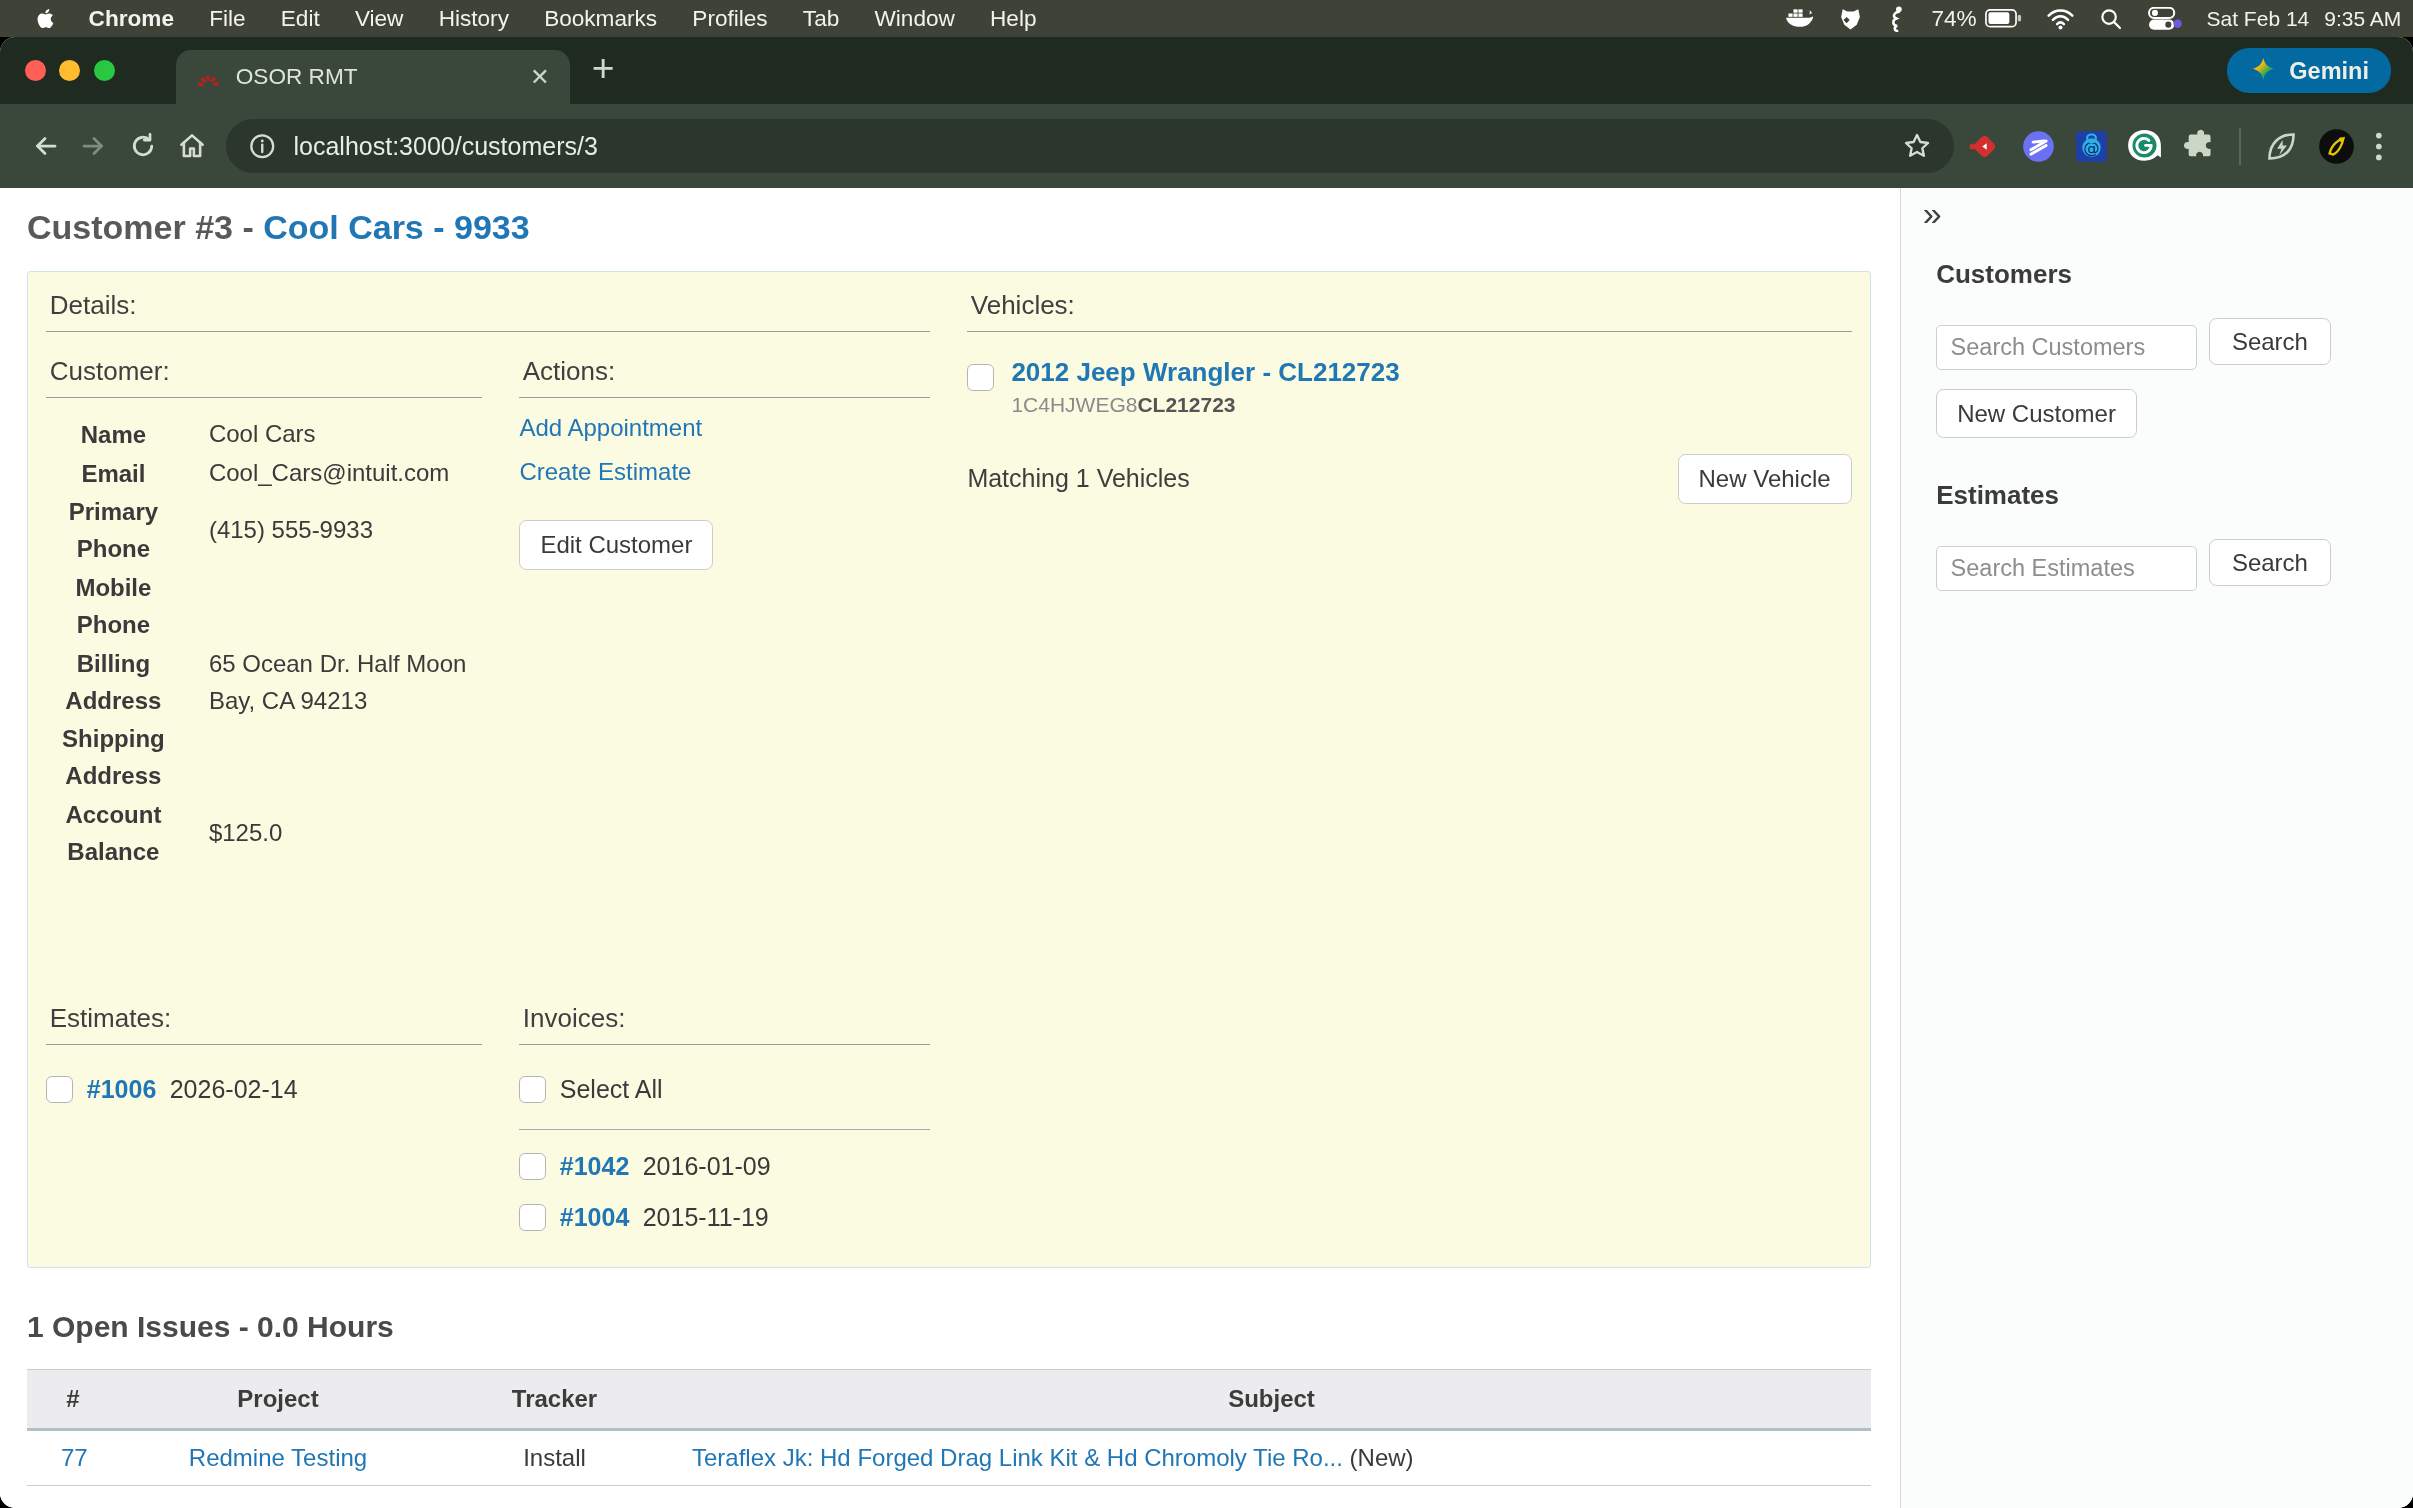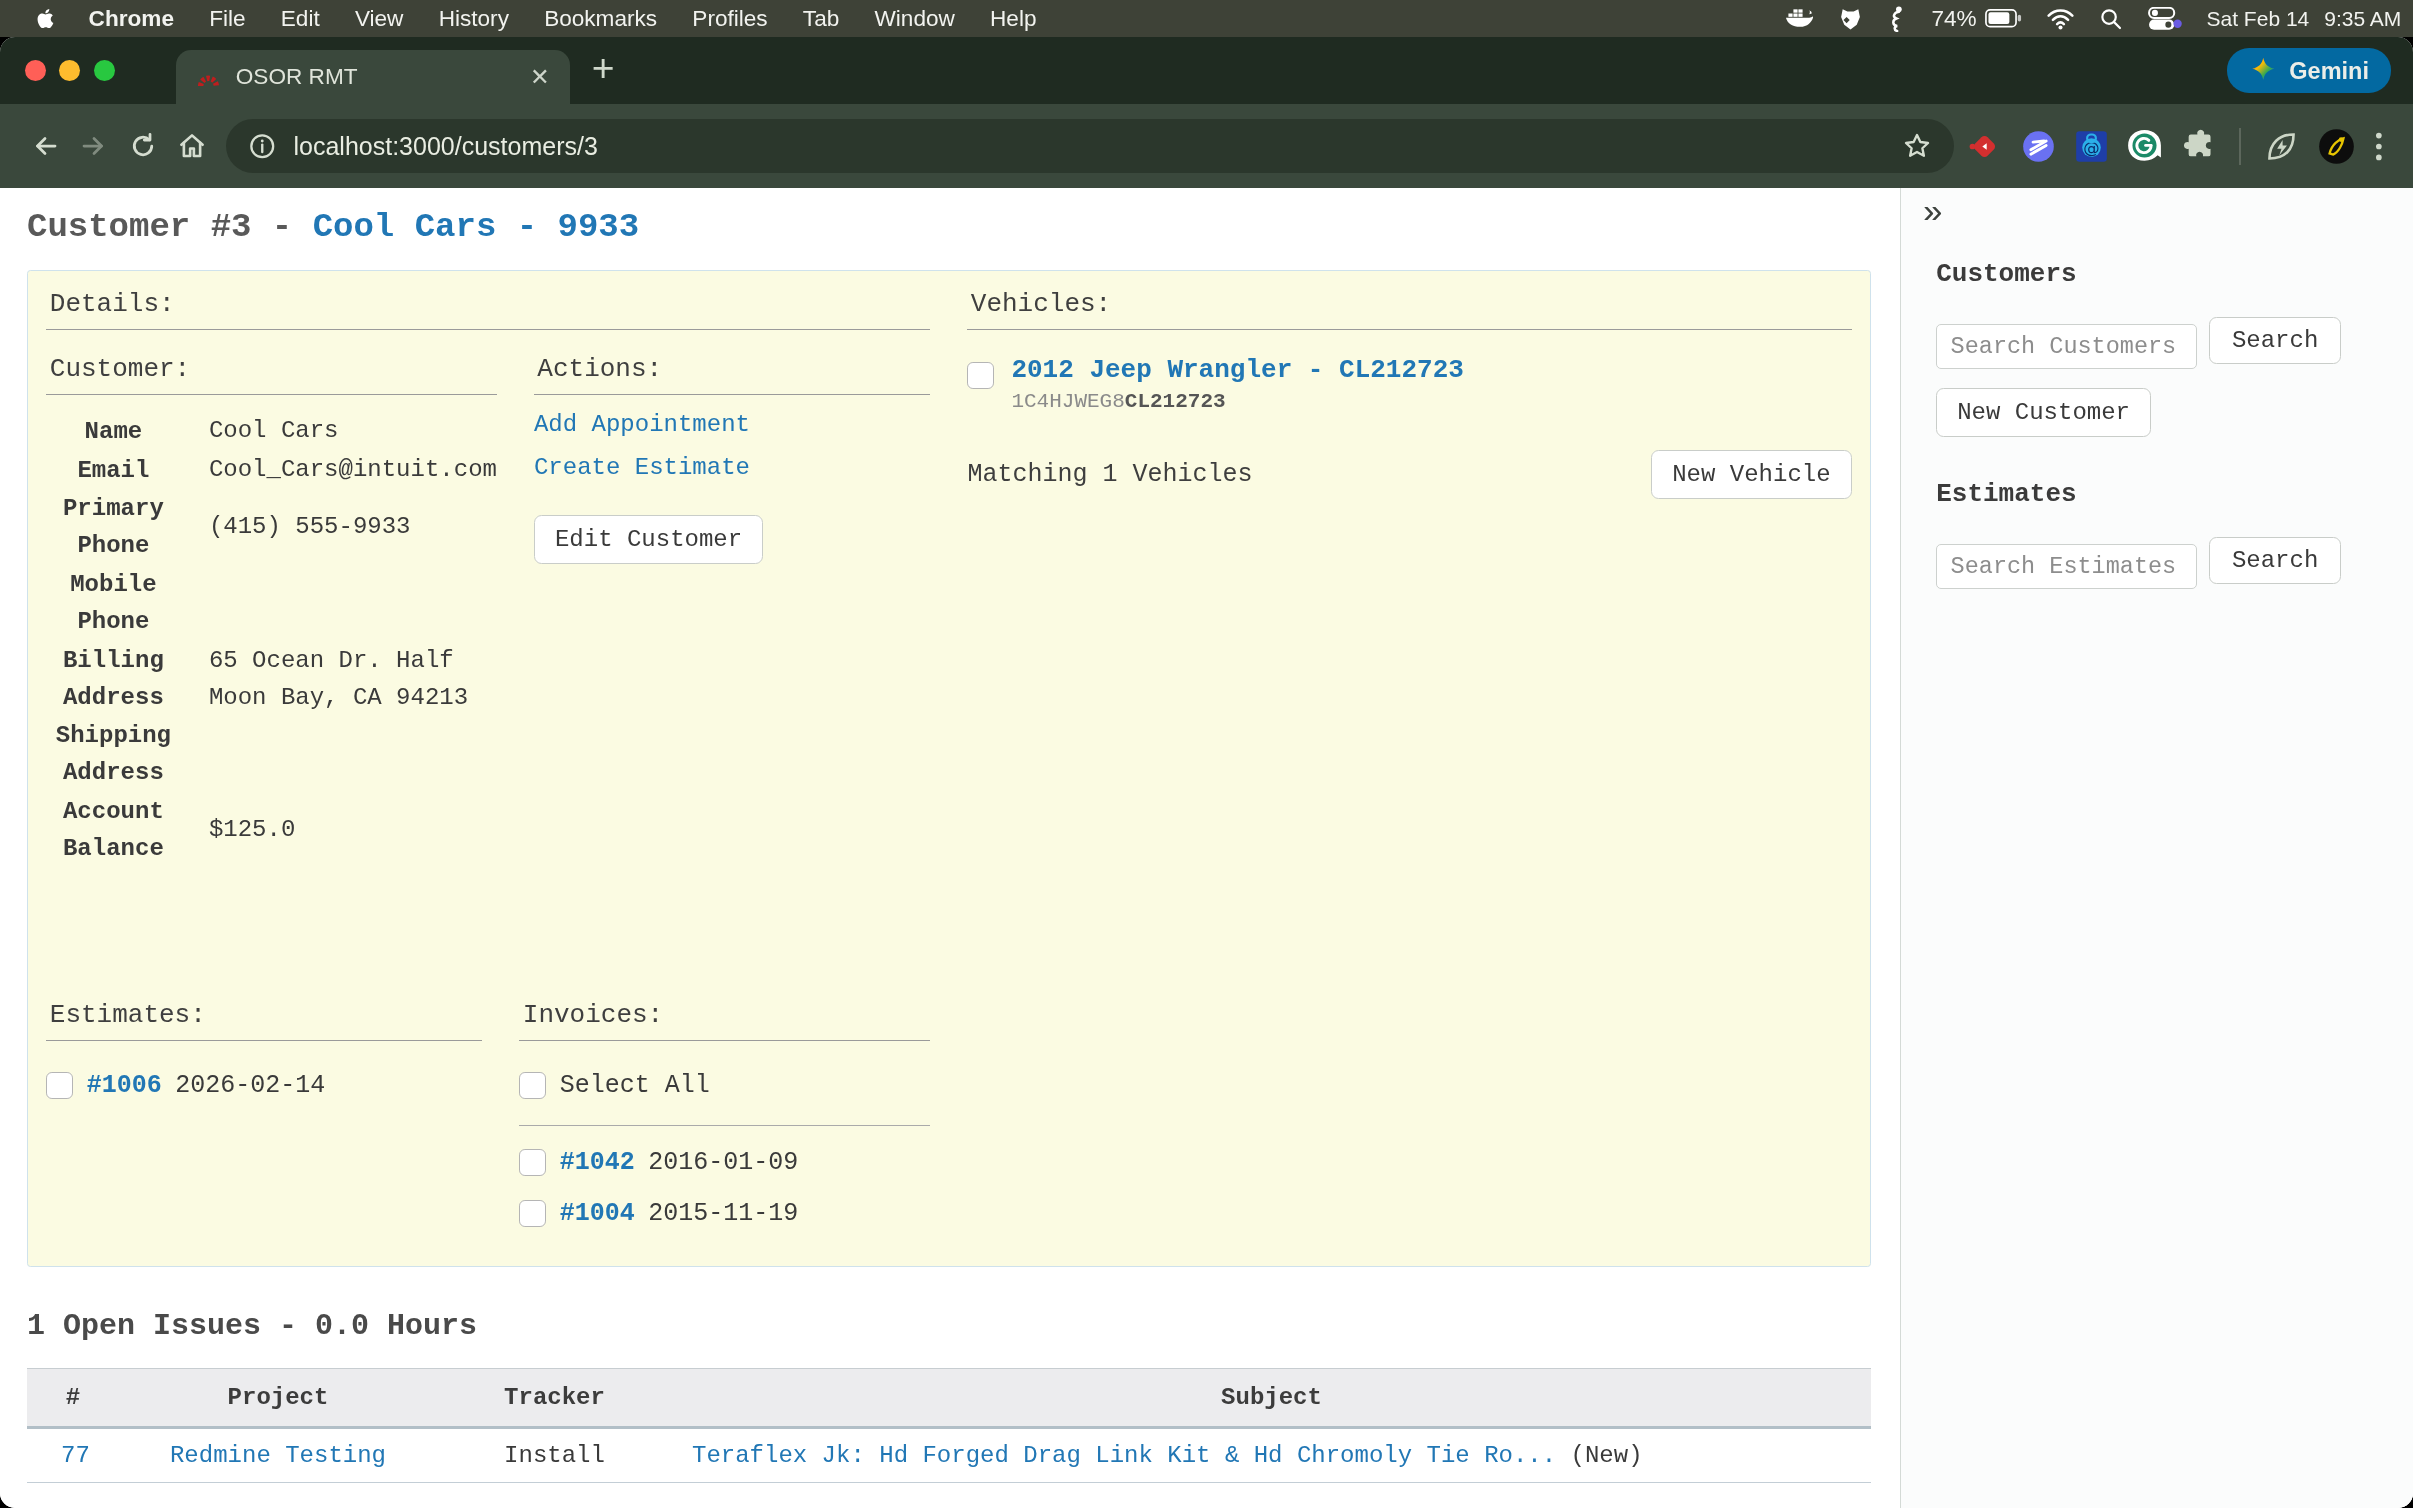--- a/index.html
+++ b/index.html
@@ -27,21 +27,21 @@
   .gemini { margin-left:auto; margin-right:22px; background:#0369a1; border-radius:22px; padding:8.4px 22px; display:flex; align-items:flex-end; gap:11.7px; color:#eceee8; font-size:23.5px; font-weight:700; }
 
   .toolbar { height:84px; background:#3a483c; display:flex; align-items:center; padding:0 20px; flex:0 0 auto; }
   .navbtn { width:49px; height:49px; display:grid; place-items:center; }
   .urlpill { flex:1; height:54px; background:#2b372c; border-radius:27px; display:flex; align-items:center; gap:17px; padding:0 22px; margin:0 13.4px 0 10px; color:#e9ede2; font-size:25px; }
   .url-star { margin-left:auto; display:flex; }
   .extrow { display:flex; align-items:center; gap:18.4px; padding-right:8.4px; }
   .tb-divider { width:1.7px; height:37px; background:#5c675c; margin:0 5px; }
 
   
-  .content { flex:1; display:flex; min-height:0; background:#fff;font-family:Liberation Mono, monospace; }
+  .content { flex:1; display:flex; min-height:0; background:#fff; }
   .main { width:1900px; padding:15px 0 0 27px; overflow:hidden; }
   .sidebar { flex:1; background:#fbfcfc; border-left:1.7px solid #d4dad6; padding:8.4px 0 0 11.7px; }
 
   .page-title { font-size:34px; font-weight:700; margin-top:5px; }
   .t-gray { color:#595959; } .t-blue { color:#2177b5; }
 
   .card { width:1844px; height:997px; margin-top:23.5px; background:#fbfbe2; border:1.7px solid #cfe2ec; border-radius:3.4px; padding:11.7px 18.4px; display:flex; gap:37px; overflow:hidden; }
   .col-left { flex:0 0 884px; display:flex; flex-direction:column; }
   .col-right { flex:1; display:flex; flex-direction:column; }
   .sec { font-size:26px; color:#3f3f3f; padding:6.7px 0 10px 3.4px; border-bottom:0.8px solid #9a9a9a; }

